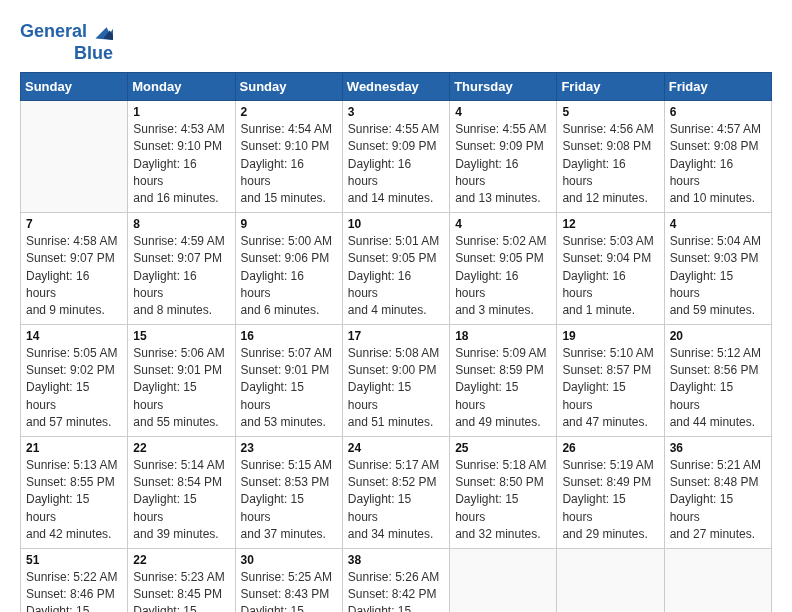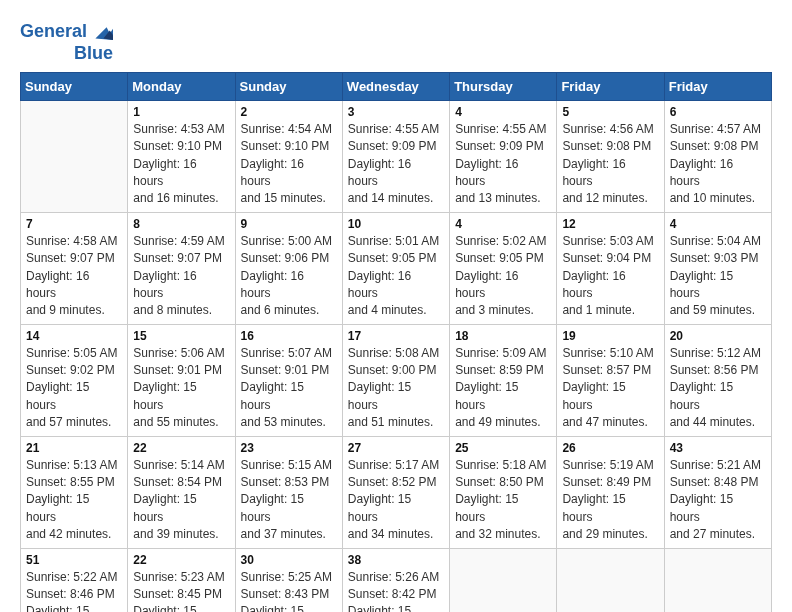--- a/index.html
+++ b/index.html
@@ -219,33 +219,33 @@
         </td>
         <td>
           <span class="day-num">22</span>
           <div class="cell-info">Sunrise: 5:14 AM<br>Sunset: 8:54 PM<br>Daylight: 15 hours<br>and 39 minutes.</div>
         </td>
         <td>
           <span class="day-num">23</span>
           <div class="cell-info">Sunrise: 5:15 AM<br>Sunset: 8:53 PM<br>Daylight: 15 hours<br>and 37 minutes.</div>
         </td>
         <td>
-          <span class="day-num">27</span>
+          <span class="day-num">24</span>
           <div class="cell-info">Sunrise: 5:17 AM<br>Sunset: 8:52 PM<br>Daylight: 15 hours<br>and 34 minutes.</div>
         </td>
         <td>
           <span class="day-num">25</span>
           <div class="cell-info">Sunrise: 5:18 AM<br>Sunset: 8:50 PM<br>Daylight: 15 hours<br>and 32 minutes.</div>
         </td>
         <td>
           <span class="day-num">26</span>
           <div class="cell-info">Sunrise: 5:19 AM<br>Sunset: 8:49 PM<br>Daylight: 15 hours<br>and 29 minutes.</div>
         </td>
         <td>
-          <span class="day-num">43</span>
+          <span class="day-num">36</span>
           <div class="cell-info">Sunrise: 5:21 AM<br>Sunset: 8:48 PM<br>Daylight: 15 hours<br>and 27 minutes.</div>
         </td>
       </tr>
       <tr>
         <td>
           <span class="day-num">51</span>
           <div class="cell-info">Sunrise: 5:22 AM<br>Sunset: 8:46 PM<br>Daylight: 15 hours<br>and 24 minutes.</div>
         </td>
         <td>
           <span class="day-num">22</span>

